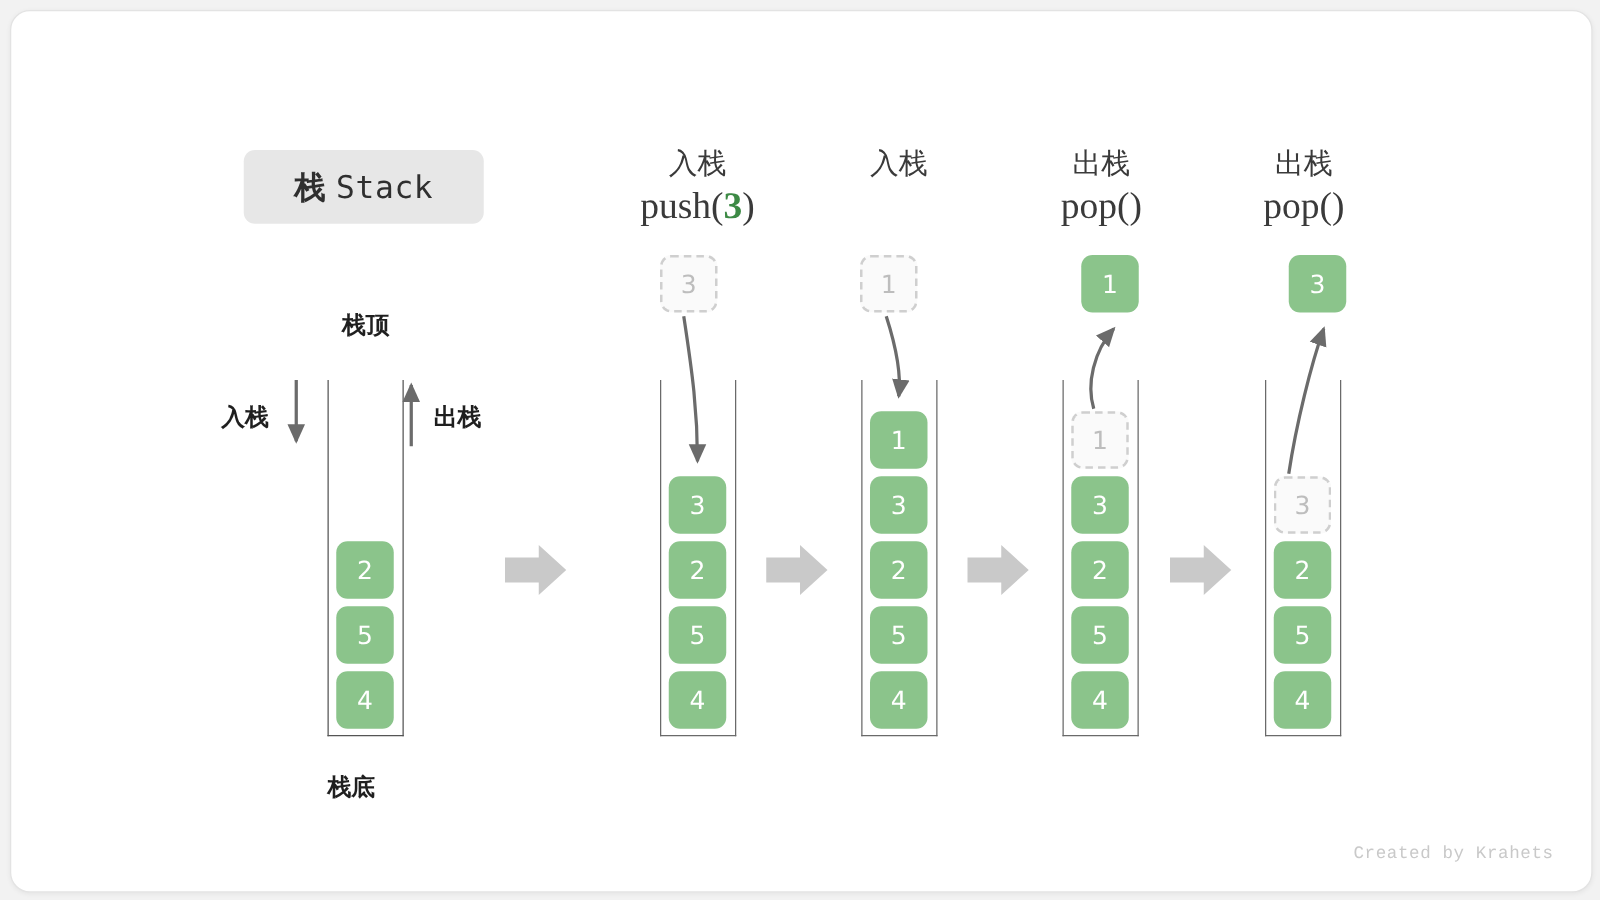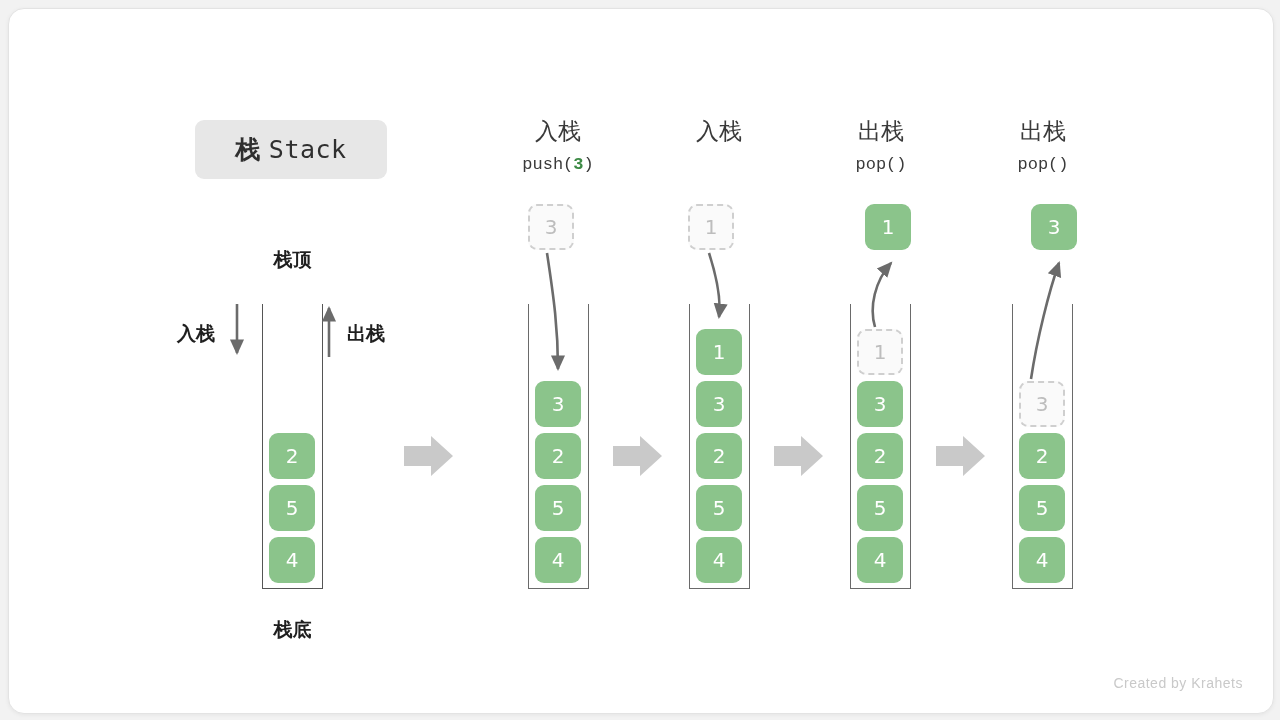--- a/index.html
+++ b/index.html
@@ -71,22 +71,22 @@
     text-align: center;
     color: #3a3a3a;
     white-space: nowrap;
   }
   .col-head .cn {
     font-size: 23px;
     line-height: 34px;
     display: block;
   }
   .col-head .code {
-    font-family: Liberation Mono, monospace;
-    font-size: 17px;
+    font-family: Liberation Serif, serif;
+    font-size: 30px;
     line-height: 34px;
     display: block;
   }
   .col-head .code .num {
     color: #3d8a45;
     font-weight: 700;
   }
 
   
   .stack {
@@ -132,39 +132,39 @@
     width: 1264px;
     height: 704px;
     pointer-events: none;
   }
 
   
   .credit {
     position: absolute;
     right: 30px;
     bottom: 22px;
-    font-family: Liberation Sans, sans-serif;
+    font-family: Liberation Mono, monospace;
     font-size: 14px;
     color: #c9c9c9;
     letter-spacing: 0.5px;
   }
 </style>
 </head>
 <body>
 
 <div id="canvas">
   <div class="card">
 
     <div class="title-chip">
       <span>栈</span>
       <span class="mono">Stack</span>
     </div>
 
     <div class="label-cn" style="left:253px; top:238px; width:61px; text-align:center;">栈顶</div>
-    <div class="label-cn" style="left:253px; top:608px; width:61px; text-align:center;">栈底</div>
+    <div class="label-cn" style="left:253px; top:608px; width:61px; ">栈底</div>
     <div class="label-cn" style="left:168px; top:312px;">入栈</div>
     <div class="label-cn" style="left:338px; top:312px;">出栈</div>
 
     <div class="stack" style="left:253px; top:295px; height:285px;"></div>
 
     <div class="cell" style="left:260px; top:424px;">2</div>
     <div class="cell" style="left:260px; top:476px;">5</div>
     <div class="cell" style="left:260px; top:528px;">4</div>
 
     <div class="col-head" style="left:459px; top:105px;">

